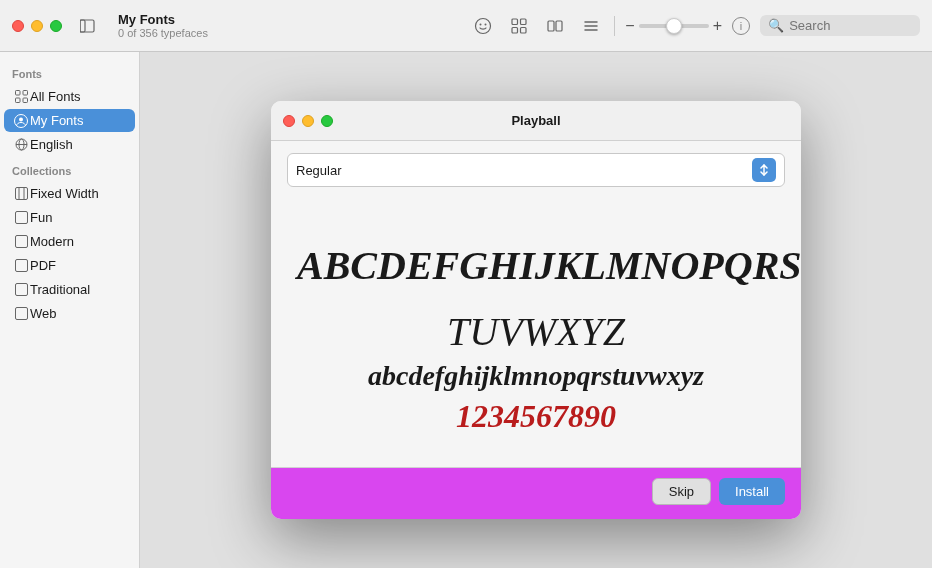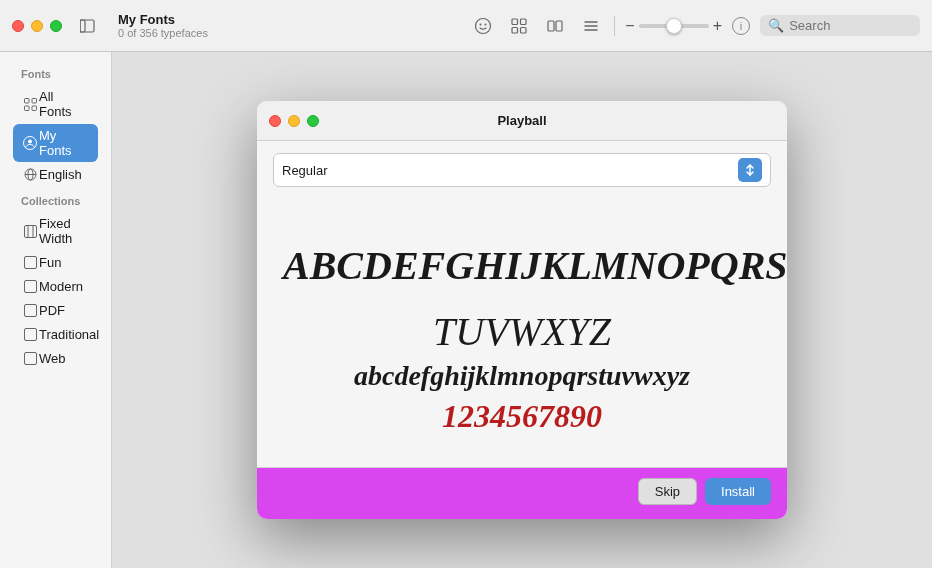--- a/index.html
+++ b/index.html
@@ -168,24 +168,24 @@
 
     
     .main-content {
       display: flex;
       flex: 1;
       overflow: hidden;
     }
 
     
     .sidebar {
-      width: 112px;
+      width: 140px;
       background: #f5f5f5;
       border-right: 1px solid #d0d0d0;
-      padding: 8px 9px;
+      padding: 8px 0;
       overflow-y: auto;
       flex-shrink: 0;
     }
 
     .sidebar-section-label {
       font-size: 11px;
       font-weight: 700;
       color: #888;
       padding: 8px 12px 4px;
       text-transform: none;

